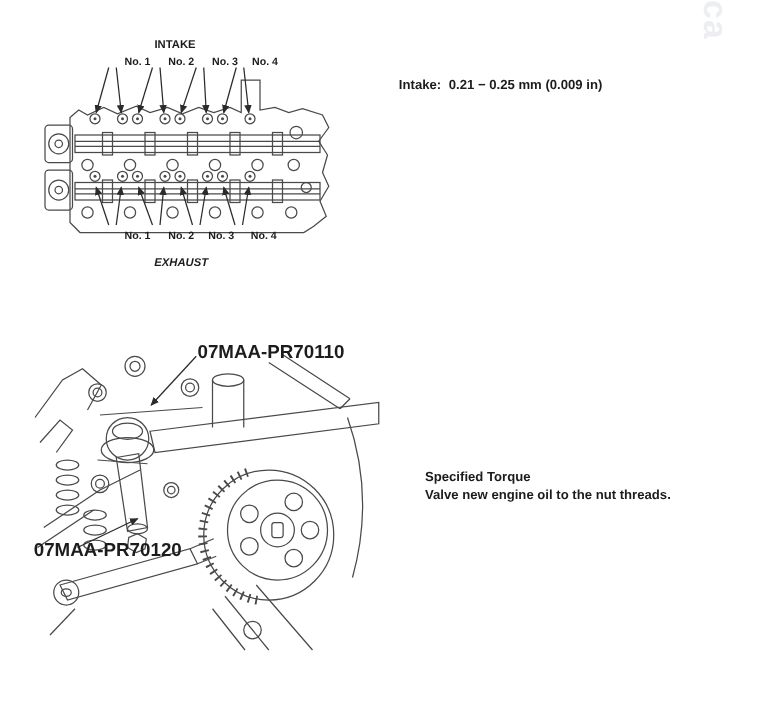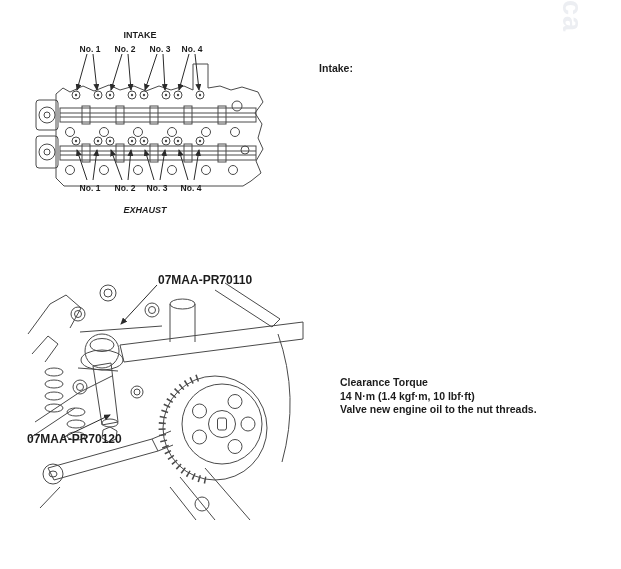--- a/index.html
+++ b/index.html
@@ -10,22 +10,22 @@
   }
   .abs { position:absolute; }
   .watermark {
     position:absolute; left:556px; top:0px;
     writing-mode:vertical-rl; font-size:27px; font-weight:bold;
     color:#eceef2; letter-spacing:1px; user-select:none;
   }
   svg { position:absolute; left:0; top:0; }
   .lineart { stroke:#4a4a4a; fill:none; stroke-width:1; }
   .cap  { position:absolute; font-size:9px; font-weight:bold; white-space:nowrap; transform:translateX(-50%); }
-  .cyl  { position:absolute; font-size:8.5px; font-weight:bold; white-space:nowrap; transform:translateX(-50%); }
-  .ptnum{ position:absolute; font-size:12px; font-weight:bold; white-space:nowrap; }
+  .cyl  { position:absolute; font-size:8.5px; font-weight:bold; white-space:nowrap; transform:translateX(-50%);margin-left:20px; }
+  .ptnum{ position:absolute; font-size:15px; font-weight:bold; white-space:nowrap; }
   .specs{ position:absolute; font-size:10.5px; font-weight:bold; line-height:13px; white-space:nowrap; }
   .specs .title { margin-bottom:0px; }
   .specrow { display:flex; }
   .specrow .sl { width:46px;text-align:center; }
   .torque { line-height:13.5px; }
 </style>
 </head>
 <body>
 
 <div class="page">
@@ -157,20 +157,21 @@
     <div class="cyl" style="left:60px;  top:155px;">No. 1</div>
     <div class="cyl" style="left:95px;  top:155px;">No. 2</div>
     <div class="cyl" style="left:127px; top:155px;">No. 3</div>
     <div class="cyl" style="left:161px; top:155px;">No. 4</div>
     <div class="cap" style="left:115px; top:177px;font-style:italic;">EXHAUST</div>
   </div>
 
   <div class="specs" style="left:313px; top:62px;">
     <div class="specrow">
       <span class="sl">Intake:</span>
+      <span>0.21 − 0.25 mm (0.009 in)</span>
     </div>
   </div>
 
   <div class="abs" style="left:20px; top:272px; width:300px; height:250px;">
 
     <svg width="300" height="250" viewBox="0 0 300 250">
       <defs>
         <marker id="ah2" markerWidth="7" markerHeight="6" refX="6" refY="3" orient="auto">
           <path d="M0,0 L7,3 L0,6 Z" fill="#2b2b2b"></path>
         </marker>
@@ -246,18 +247,17 @@
         <line x1="137" y1="13" x2="101" y2="52" marker-end="url(#ah2)"></line>
         <line x1="42" y1="166" x2="90" y2="143" marker-end="url(#ah2)"></line>
       </g>
     </svg>
 
     <div class="ptnum" style="left:138px; top:1px;">07MAA-PR70110</div>
     <div class="ptnum" style="left:7px;  top:160px;">07MAA-PR70120</div>
   </div>
 
   <div class="specs torque" style="left:340px; top:376px;">
-    <div>Clearance Torque</div>
-    <div>14 N·m (1.4 kgf·m, 10 lbf·ft)</div>
+    <div>Specified Torque</div>
     <div>Valve new engine oil to the nut threads.</div>
   </div>
 
 </div>
 
 </body></html>

